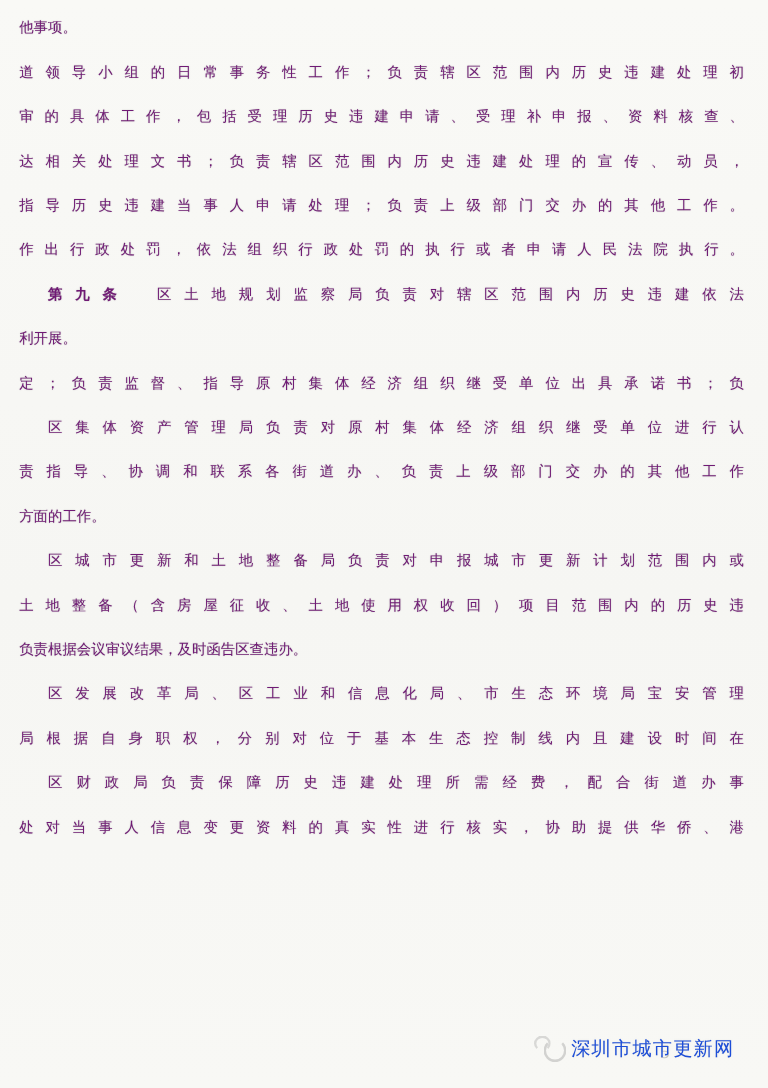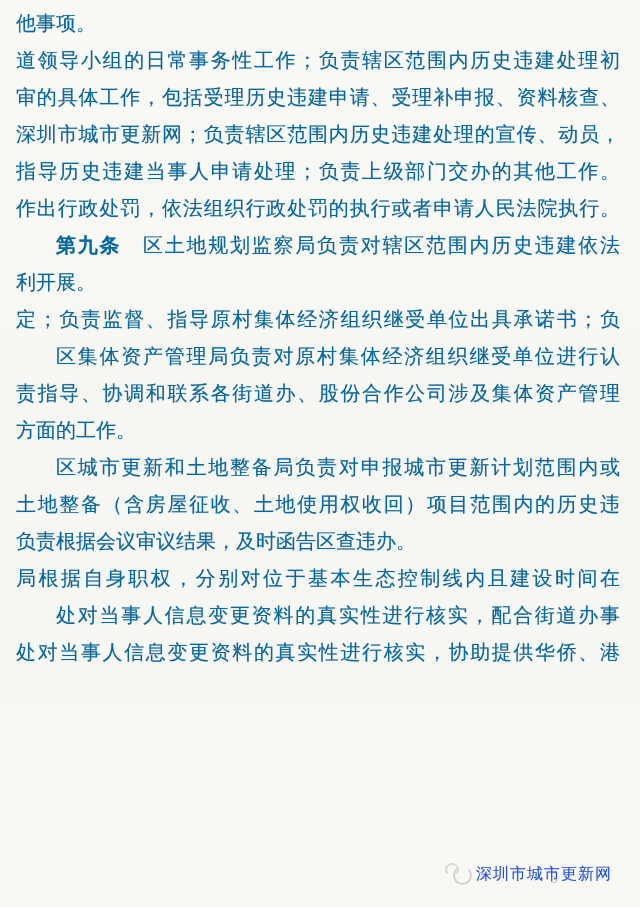--- a/index.html
+++ b/index.html
@@ -16,22 +16,22 @@
   }
   .doc {
     position: absolute;
     top: 5px;
     left: 16px;
     width: 604px;
   }
   .line {
     height: 37px;
     line-height: 37px;
-    font-size: 20px;
-    color: #0369a1;
+    font-size: 12px;
+    color: #701a75;
     text-shadow: 0 0 1px rgba(90, 90, 90, 0.45);
     white-space: normal;
     overflow: visible;
     font-family: Liberation Serif, serif;
   }
   .fill {
     text-align: justify;
     text-align-last: justify;
   }
   .indent {
@@ -87,34 +87,35 @@
     z-index: 1;
   }
 </style>
 </head>
 <body>
 
 <div class="doc">
   <div class="line">他事项。</div>
   <div class="line fill">道领导小组的日常事务性工作；负责辖区范围内历史违建处理初</div>
   <div class="line fill">审的具体工作，包括受理历史违建申请、受理补申报、资料核查、</div>
-  <div class="line fill">深圳市城市更新网；负责辖区范围内历史违建处理的宣传、动员，</div>
+  <div class="line fill">达相关处理文书；负责辖区范围内历史违建处理的宣传、动员，</div>
   <div class="line fill">指导历史违建当事人申请处理；负责上级部门交办的其他工作。</div>
   <div class="line fill">作出行政处罚，依法组织行政处罚的执行或者申请人民法院执行。</div>
   <div class="line fill indent"><span class="bold">第九条</span><span>　区土地规划监察局负责对辖区范围内历史违建依法</span></div>
   <div class="line">利开展。</div>
   <div class="line fill">定；负责监督、指导原村集体经济组织继受单位出具承诺书；负</div>
   <div class="line fill indent">区集体资产管理局负责对原村集体经济组织继受单位进行认</div>
-  <div class="line fill">责指导、协调和联系各街道办、股份合作公司涉及集体资产管理</div>
+  <div class="line fill">责指导、协调和联系各街道办、负责上级部门交办的其他工作</div>
   <div class="line">方面的工作。</div>
   <div class="line fill indent">区城市更新和土地整备局负责对申报城市更新计划范围内或</div>
   <div class="line fill">土地整备（含房屋征收、土地使用权收回）项目范围内的历史违</div>
   <div class="line">负责根据会议审议结果，及时函告区查违办。</div>
+  <div class="line fill indent">区发展改革局、区工业和信息化局、市生态环境局宝安管理</div>
   <div class="line fill">局根据自身职权，分别对位于基本生态控制线内且建设时间在</div>
-  <div class="line fill indent">处对当事人信息变更资料的真实性进行核实，配合街道办事</div>
+  <div class="line fill indent">区财政局负责保障历史违建处理所需经费，配合街道办事</div>
   <div class="line fill">处对当事人信息变更资料的真实性进行核实，协助提供华侨、港</div>
 </div>
 
 <div class="pagenum">5</div>
 
 <div class="watermark">
   <span class="wm-logo">
       <span class="c2"></span>
       <span class="c1"></span>
     </span>

